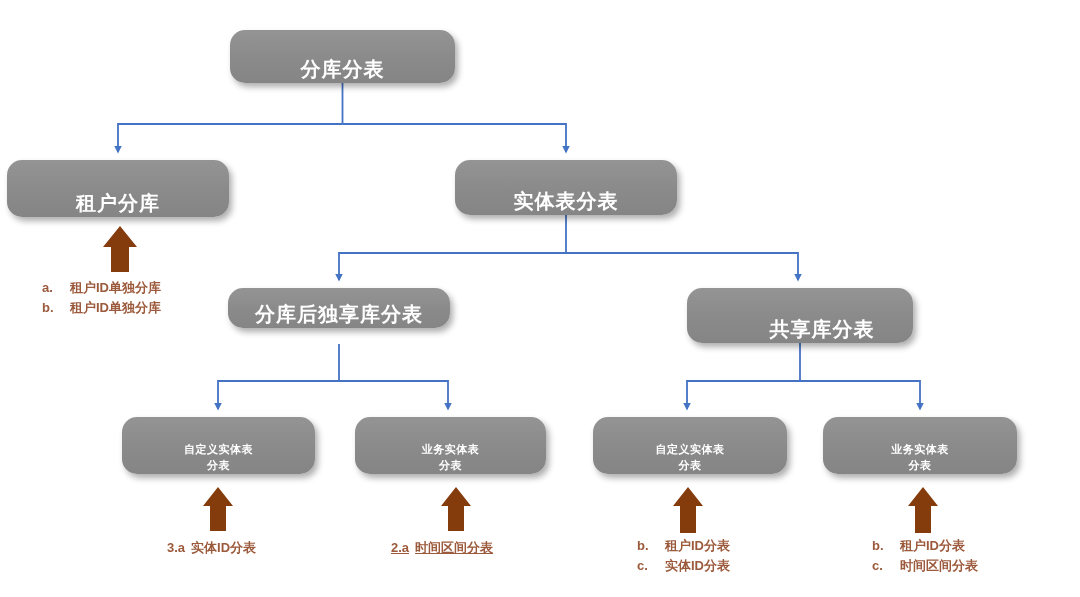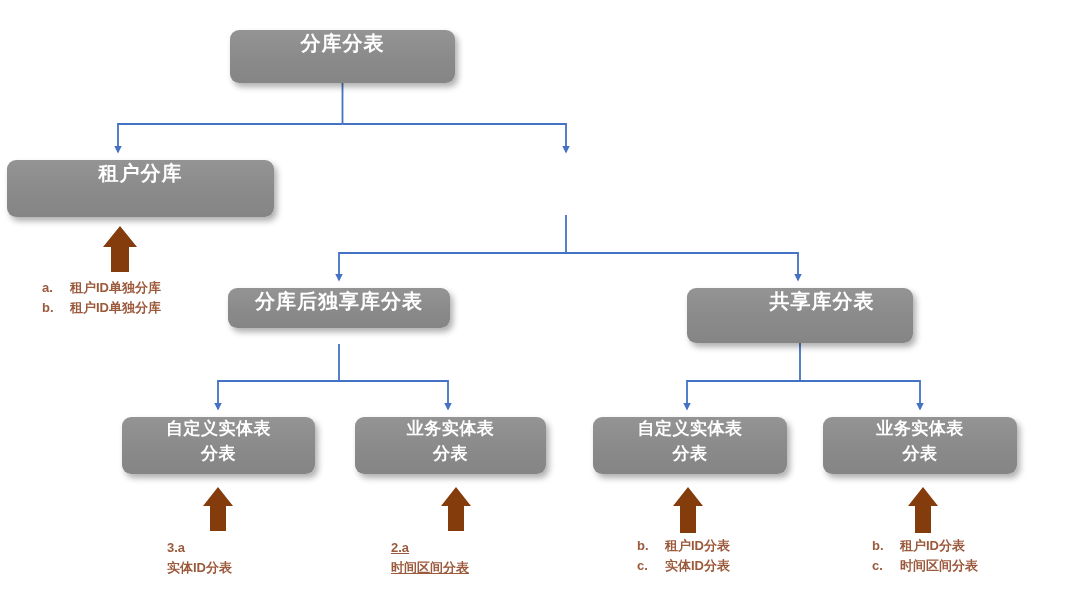--- a/index.html
+++ b/index.html
@@ -17,55 +17,55 @@
   svg.wires {
     position: absolute;
     left: 0; top: 0;
     width: 1080px; height: 597px;
     pointer-events: none;
   }
 
   .node {
     position: absolute;
     background: linear-gradient(180deg, #949494 0%, #8a8a8a 55%, #858585 100%);
-    border-radius: 9px;
+    border-radius: 15px;
     box-shadow: 3px 4px 6px rgba(0,0,0,0.32);
     color: #ffffff;
     font-weight: bold;
     display: flex;
     flex-direction: column;
     align-items: center;
-    justify-content: flex-start;
+    justify-content: flex-end;
     text-align: center;
     letter-spacing: 1px;
   }
   .node.lvl-big { font-size: 20px; }
-  .node.lvl-leaf { font-size: 17px; line-height: 1.45; letter-spacing: 0.5px; }
+  .node.lvl-leaf { font-size: 11px; line-height: 1.45; letter-spacing: 0.5px; }
 
   .n-root      { left: 230px; top: 30px;  width: 225px; height: 53px; }
-  .n-tenant    { left: 7px;   top: 160px; width: 267px; height: 57px; }
+  .n-tenant    { left: 7px;   top: 160px; width: 222px; height: 57px; }
   .n-entity    { left: 455px; top: 160px; width: 222px; height: 55px; }
   .n-exclusive { left: 228px; top: 288px; width: 222px; height: 40px; }
   .n-shared    { left: 687px; top: 288px; width: 226px; height: 55px; padding-left: 44px; }
   .n-custom-l  { left: 122px; top: 417px; width: 193px; height: 57px; }
   .n-biz-l     { left: 355px; top: 417px; width: 191px; height: 57px; }
   .n-custom-r  { left: 593px; top: 417px; width: 194px; height: 57px; }
   .n-biz-r     { left: 823px; top: 417px; width: 194px; height: 57px; }
 
   .note {
     position: absolute;
     color: #9c5a3c;
     font-weight: bold;
     font-size: 13px;
     line-height: 20px;
     white-space: nowrap;
   }
   .note-row { display: flex; }
   .note-row .marker { width: 28px; flex: 0 0 28px; }
-  .note-inline { display: flex; flex-direction: column; }
+  .note-inline { display: flex; }
   .note-inline .marker { margin-right: 6px; }
 
   .note-tenant { left: 42px;  top: 278px; }
   .note-a      { left: 167px; top: 538px; }
   .note-b      { left: 391px; top: 538px; text-decoration: underline; }
   .note-c      { left: 637px; top: 536px; }
   .note-d      { left: 872px; top: 536px; }
 </style>
 </head>
 <body>
@@ -113,20 +113,23 @@
   </svg>
 
   <div class="node lvl-big n-root">
     <span>分库分表</span>
   </div>
 
   <div class="node lvl-big n-tenant">
     <span>租户分库</span>
   </div>
 
+  <div class="node lvl-big n-entity">
+    <span>实体表分表</span>
+  </div>
 
   <div class="node lvl-big n-exclusive">
     <span>分库后独享库分表</span>
   </div>
 
   <div class="node lvl-big n-shared">
     <span>共享库分表</span>
   </div>
 
   <div class="node lvl-leaf n-custom-l">

